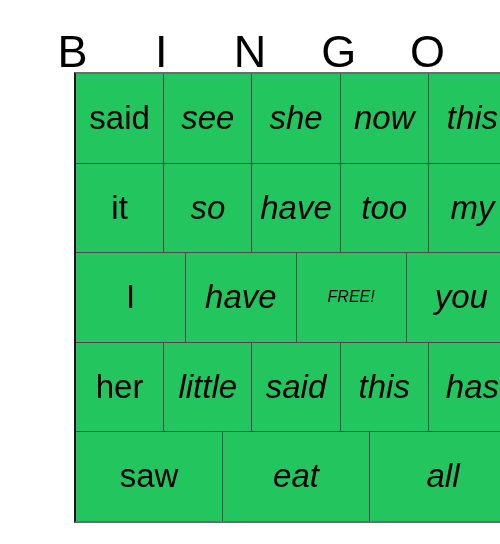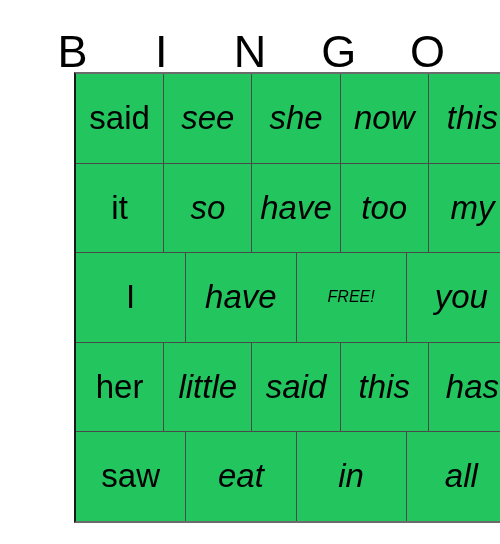--- a/index.html
+++ b/index.html
@@ -180,21 +180,18 @@
     </div>
 
     <div class="grid-row">
       <div class="cell">
         <span>saw</span>
       </div>
       <div class="cell">
         <span>eat</span>
       </div>
       <div class="cell">
-        <span>in</span>
-      </div>
-      <div class="cell">
         <span>all</span>
       </div>
     </div>
 
   </div>
 </div>
 
 </body></html>

